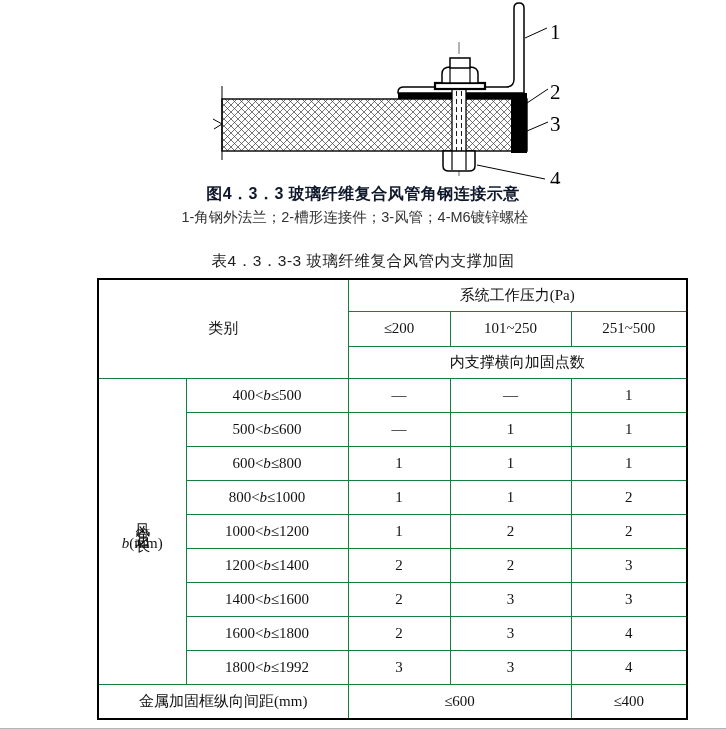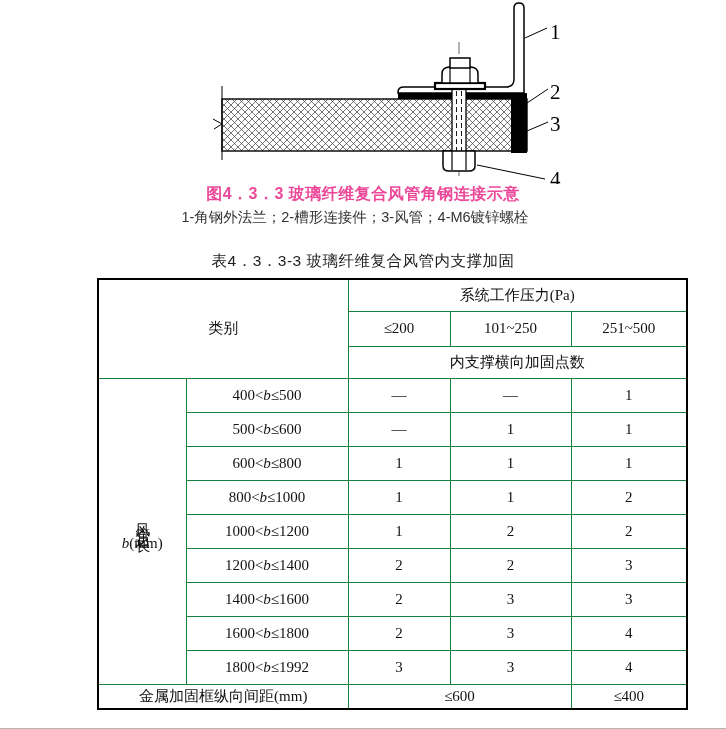--- a/index.html
+++ b/index.html
@@ -4,21 +4,21 @@
 <style>
   html,body{margin:0;padding:0;background:#fff;}
   .page{
     position:relative;width:726px;height:729px;background:#ffffff;
     font-family:"Liberation Serif",serif;color:#000;overflow:hidden;
   }
   .fig-svg{position:absolute;left:0;top:0;}
   .caption{
     position:absolute;left:0;top:184px;width:726px;text-align:center;
     font-family:"Liberation Sans",sans-serif;font-weight:bold;
-    font-size:16px;color:#ec4899;letter-spacing:0.5px;
+    font-size:16px;color:#0f172a;letter-spacing:0.5px;
   }
   .legend{
     position:absolute;left:0;top:208px;width:710px;text-align:center;
     font-family:"Liberation Sans",sans-serif;font-size:14.5px;color:#333;
   }
   .tbl-title{
     position:absolute;left:0;top:251px;width:726px;text-align:center;
     font-family:"Liberation Sans",sans-serif;font-weight:normal;
     font-size:15.5px;color:#1c1c1c;letter-spacing:0.5px;
   }
@@ -26,21 +26,21 @@
     position:absolute;left:97px;top:278px;width:589px;
     border-collapse:collapse;table-layout:fixed;
     border:2px solid #000;
     font-family:"Liberation Serif",serif;font-size:15px;color:#111;
   }
   table.main td{
     border:1px solid #15803d;text-align:center;vertical-align:middle;
     padding:0;overflow:hidden;
   }
   tr.hr1{height:32px;} tr.hr2{height:35px;} tr.hr3{height:32px;}
-  tr.br{height:34px;} tr.fr{height:25px;}
+  tr.br{height:34px;} tr.fr{height:35px;}
   .vwrap{display:flex;flex-direction:column;align-items:center;justify-content:center;gap:4px;}
   .vchars{writing-mode:vertical-rl;text-orientation:upright;letter-spacing:5px;line-height:1;}
   .ivar{font-style:italic;}
   .num-cell{font-size:15px;}
 </style>
 </head>
 <body>
 
 <div class="page">
 

